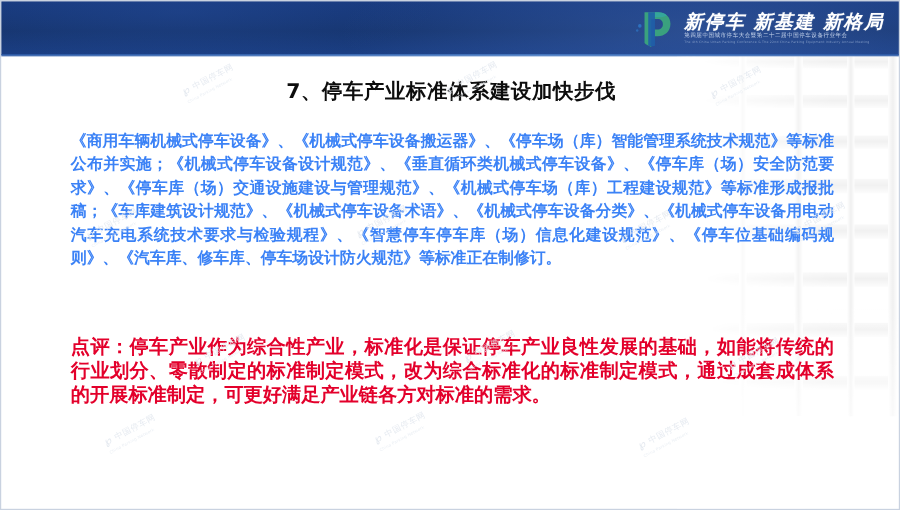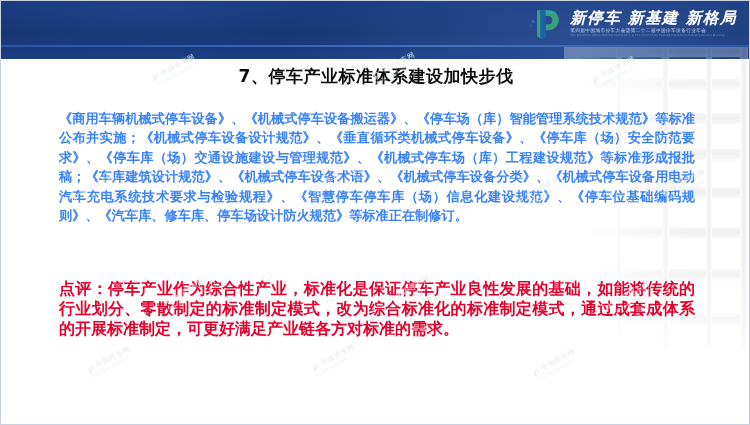--- a/index.html
+++ b/index.html
@@ -23,21 +23,21 @@
     border: 1px solid #c9d2e0;
     overflow: hidden;
   }
 
   
   .header-band {
     position: absolute;
     left: 0;
     top: 0;
     width: 750px;
-    height: 58px;
+    height: 45px;
     background: linear-gradient(180deg, #183a7e 0%, #16356f 55%, #1b3f85 100%);
     overflow: hidden;
   }
   .header-sheen {
     position: absolute;
     left: 0;
     top: 0;
     width: 100%;
     height: 100%;
     background:

